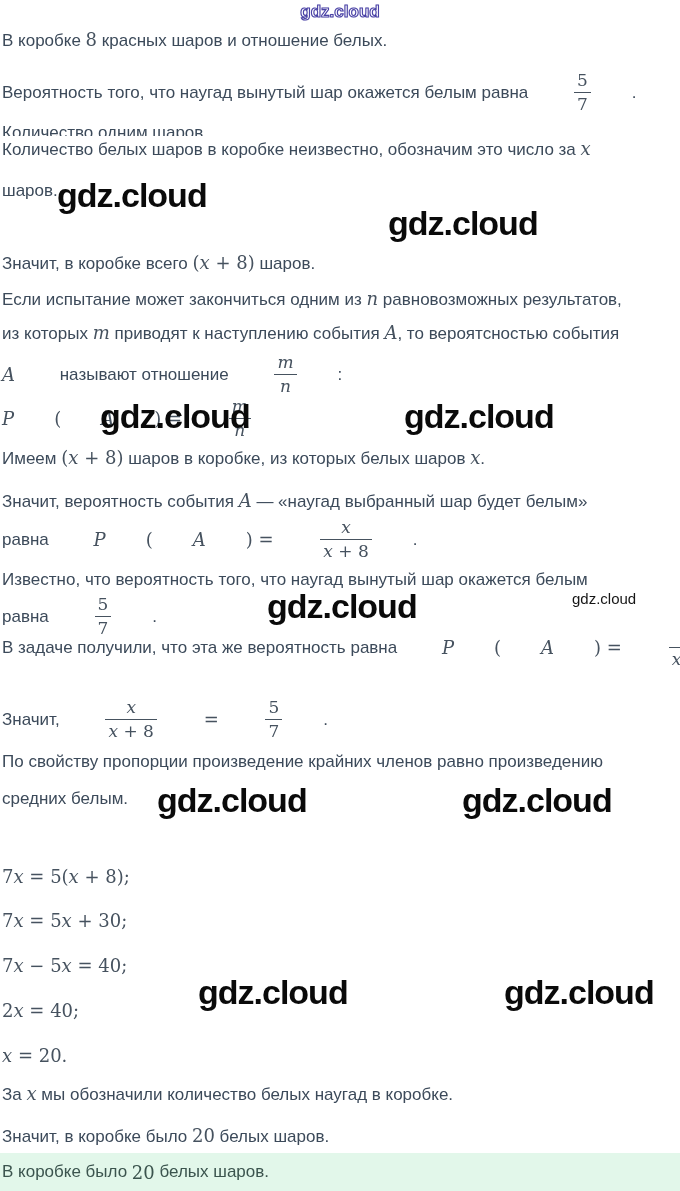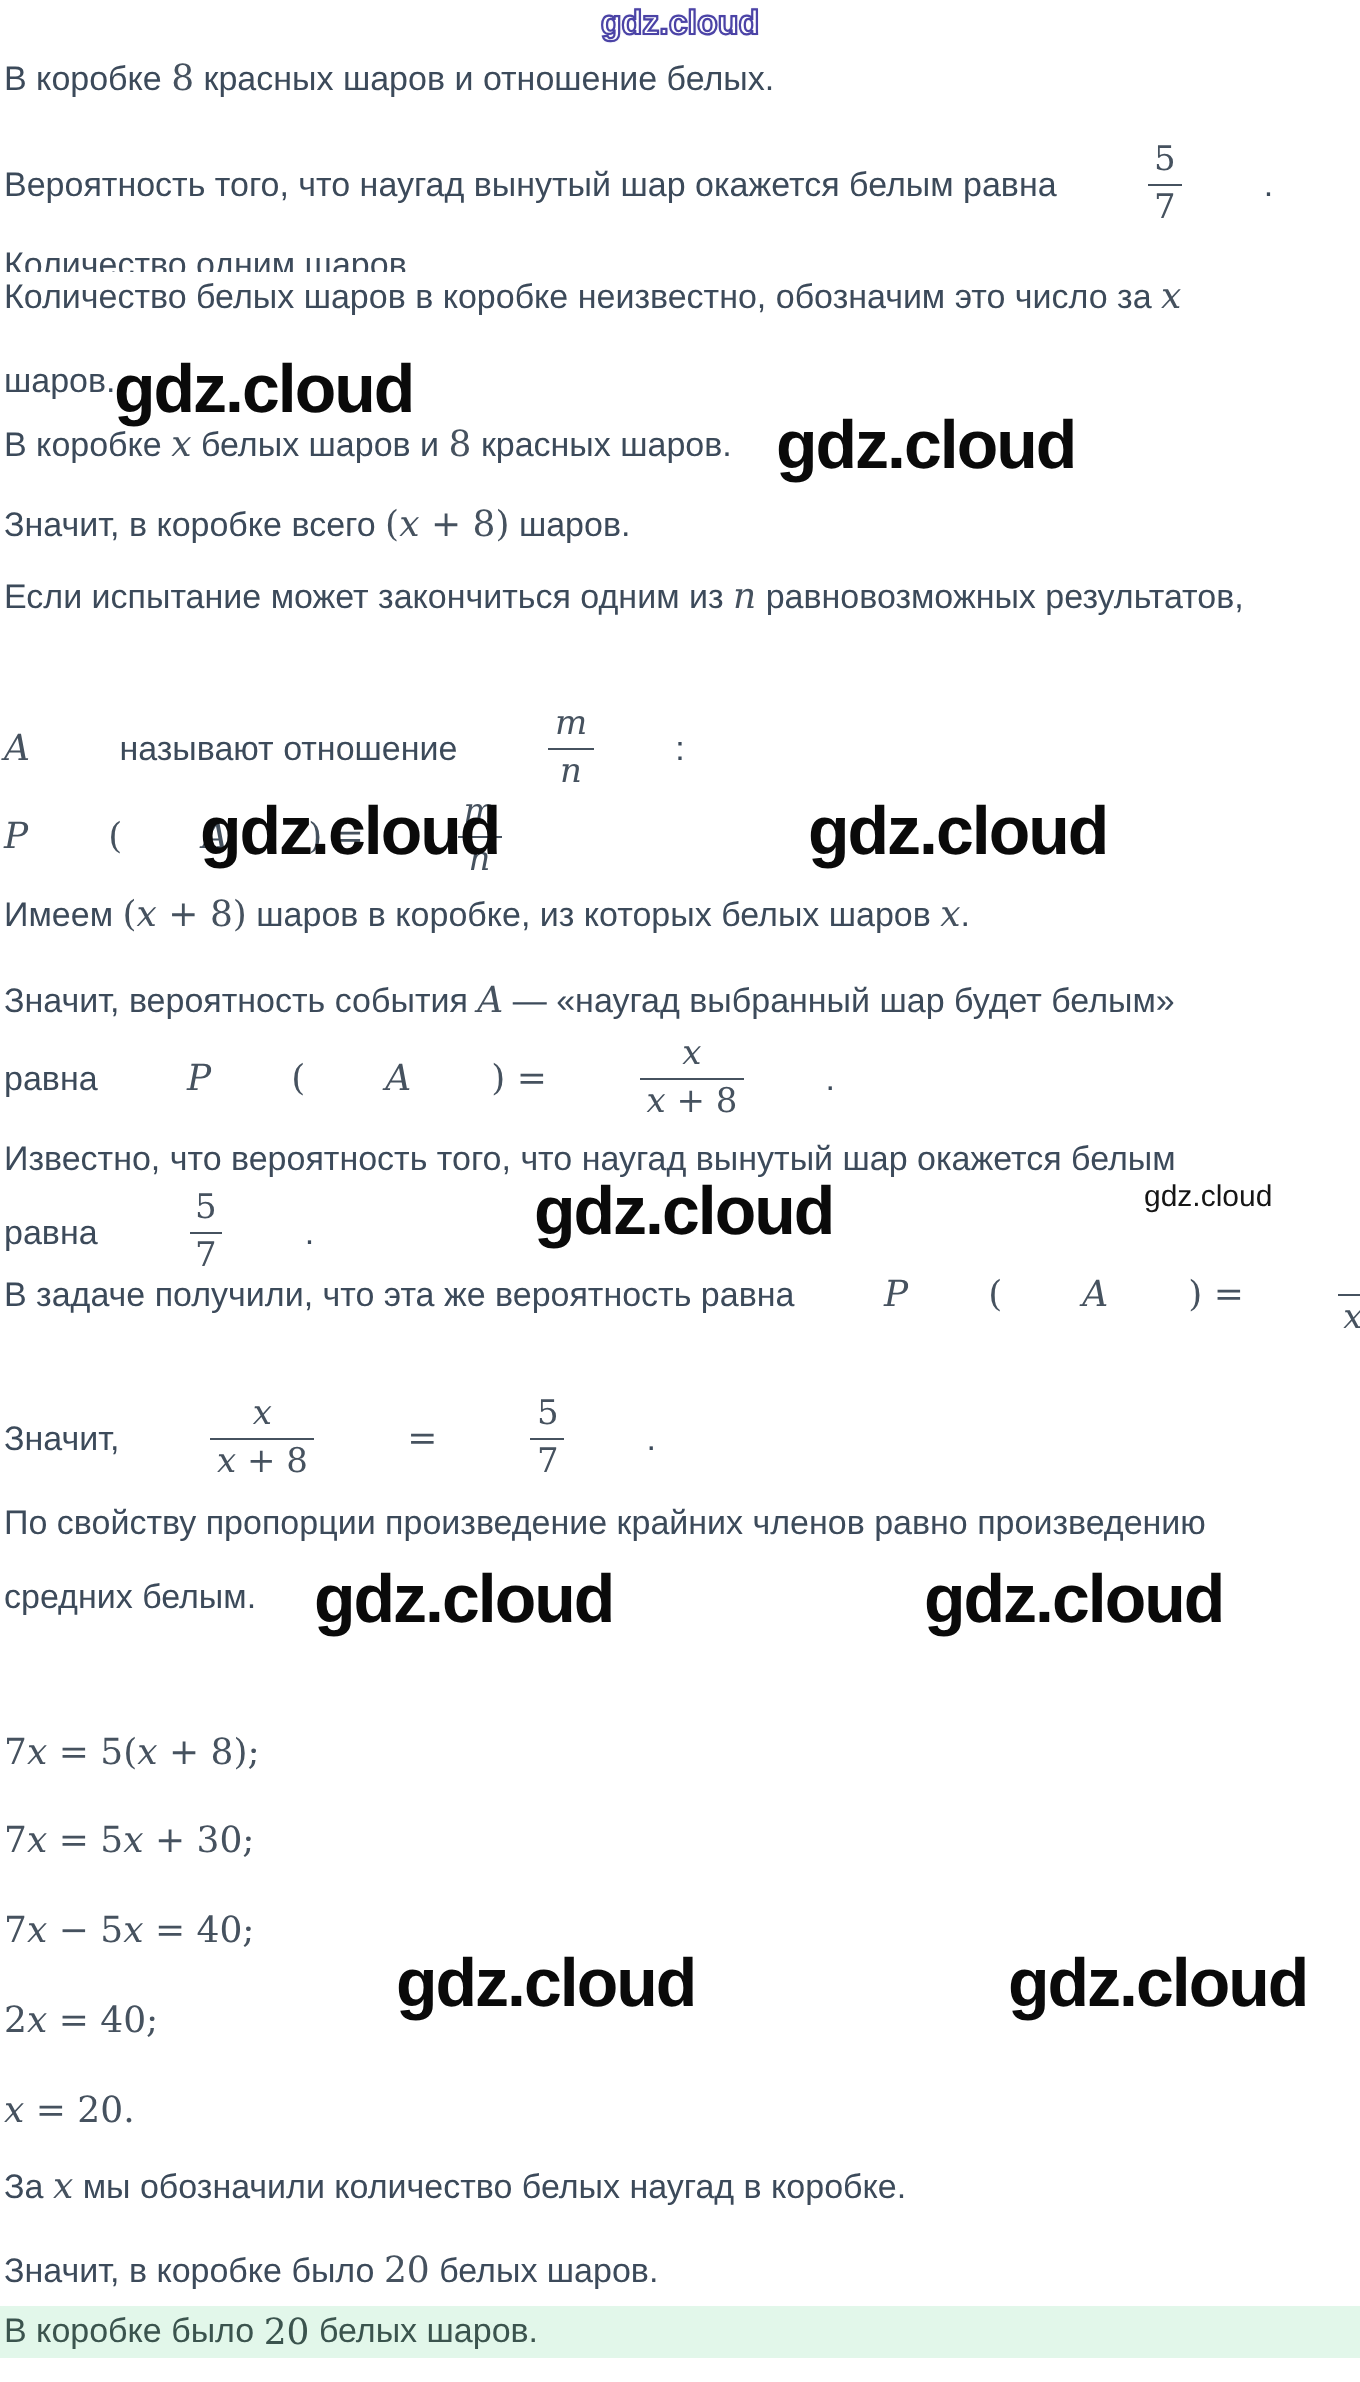--- a/index.html
+++ b/index.html
@@ -59,21 +59,21 @@
     text-align:center;
     font-family:"Liberation Sans", sans-serif;
     font-weight:700; font-size:17px;
     color:#ffffff;
     -webkit-text-stroke:1.1px #4b43a6;
     text-shadow:0 0 1px #4b43a6;
   }
   
   .answer {
     position:absolute; top:1153px; left:0;
-    width:680px; height:26px;
+    width:680px; height:38px;
     background:#e2f7ea;
     display:flex; align-items:center;
     padding-left:2px; box-sizing:border-box;
     font-size:17px; color:#3b544e;
     white-space:pre;
   }
   .answer .m { color:#3b544e; }
 </style>
 </head>
 <body>
@@ -85,26 +85,26 @@
   <div class="tl" style="top:30px"><span>В коробке </span><span class="m">8</span><span> красных шаров и отношение белых.</span></div>
 
   <div class="fl" style="top:70px"><span>Вероятность того, что наугад вынутый шар окажется белым равна </span><span class="frac"><span class="fr-n">5</span><span class="fr-d">7</span></span><span>.</span></div>
 
   <div class="tl clipped" style="top:123px"><span>Количество одним шаров</span></div>
 
   <div class="tl" style="top:139px"><span>Количество белых шаров в коробке неизвестно, обозначим это число за </span><span class="mi">x</span></div>
 
   <div class="tl" style="top:181px"><span>шаров.</span></div>
 
-  <div class="tl" style="top:213px"><span>В коробке </span><span class="mi">x</span><span> белых шаров и </span><span class="m">8</span><span> красных шаров.</span></div>
 
   <div class="tl" style="top:253px"><span>Значит, в коробке всего </span><span class="m">(</span><span class="mi">x</span><span class="m"> + 8)</span><span> шаров.</span></div>
 
   <div class="tl" style="top:289px"><span>Если испытание может закончиться одним из </span><span class="mi">n</span><span> равновозможных результатов,</span></div>
 
+  <div class="tl" style="top:323px"><span>из которых </span><span class="mi">m</span><span> приводят к наступлению события </span><span class="mi">A</span><span>, то вероятсностью события</span></div>
 
   <div class="fl" style="top:352px"><span class="mi">A</span><span> называют отношение </span><span class="frac"><span class="fr-n mi">m</span><span class="fr-d mi">n</span></span><span>:</span></div>
 
   <div class="fl" style="top:396px"><span class="mi">P</span><span class="m">(</span><span class="mi">A</span><span class="m">) = </span><span class="frac"><span class="fr-n mi">m</span><span class="fr-d mi">n</span></span></div>
 
   <div class="tl" style="top:448px"><span>Имеем </span><span class="m">(</span><span class="mi">x</span><span class="m"> + 8)</span><span> шаров в коробке, из которых белых шаров </span><span class="mi">x</span><span>.</span></div>
 
   <div class="tl" style="top:491px"><span>Значит, вероятность события </span><span class="mi">A</span><span> — «наугад выбранный шар будет белым»</span></div>
 
   <div class="fl" style="top:517px"><span>равна </span><span class="mi">P</span><span class="m">(</span><span class="mi">A</span><span class="m">) = </span><span class="frac"><span class="fr-n mi">x</span><span class="fr-d"><span class="mi">x</span><span> + 8</span></span></span><span>.</span></div>

